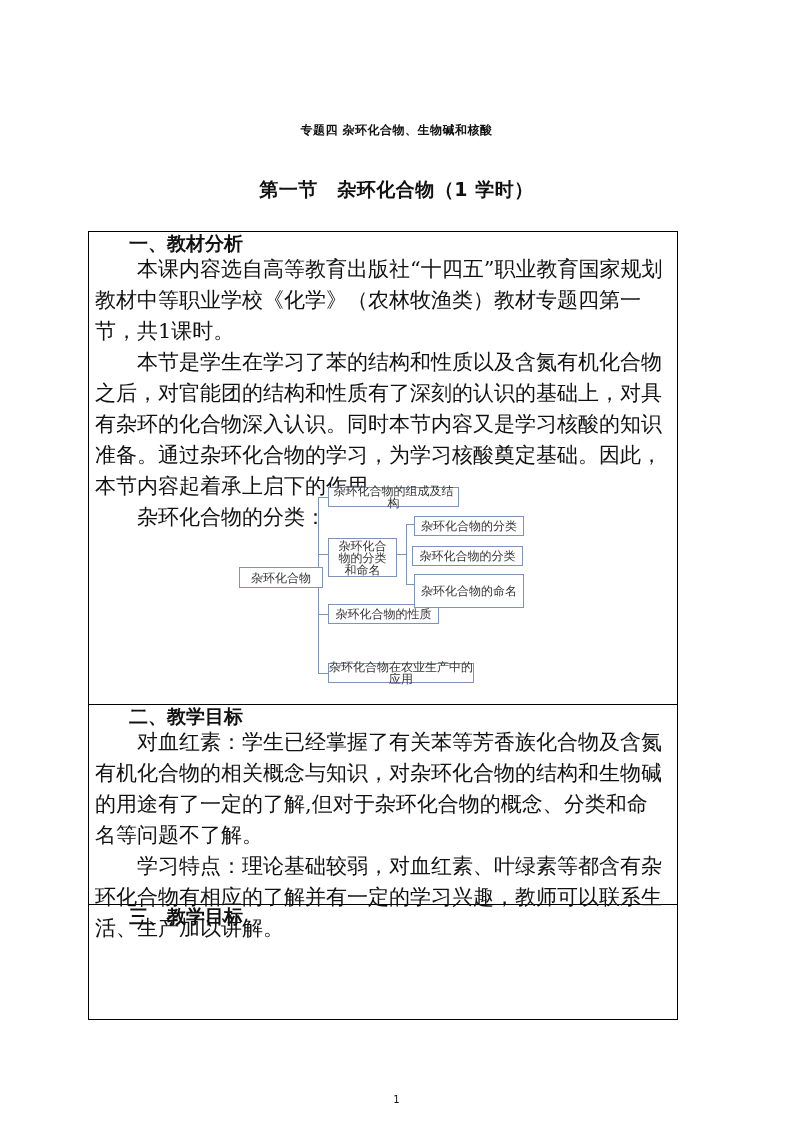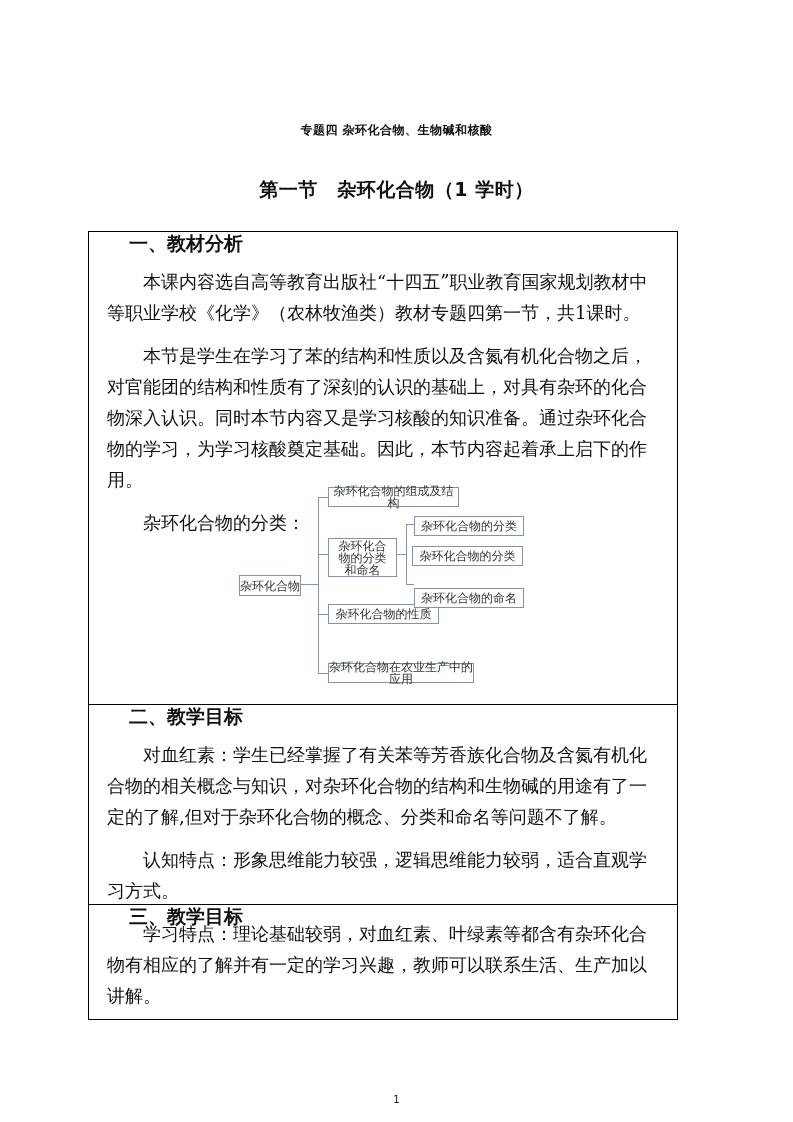--- a/index.html
+++ b/index.html
@@ -6,21 +6,21 @@
   body { width: 793px; height: 1122px; position: relative; overflow: hidden;
          font-family: "DejaVu Serif", "Liberation Serif", serif; color: #111; }
   .title1 { position: absolute; left: 0; width: 793px; top: 122px; text-align: center;
             font-family: "DejaVu Sans", "Liberation Sans", sans-serif; font-size: 12px; font-weight: bold; letter-spacing: 0.5px; }
   .title2 { position: absolute; left: 0; width: 793px; top: 177px; text-align: center;
             font-family: "DejaVu Sans", "Liberation Sans", sans-serif; font-size: 19px; font-weight: bold; letter-spacing: 0.5px; }
   .table { position: absolute; left: 88px; top: 231px; width: 590px; border: 1.3px solid #000; box-sizing: border-box; }
   .cell { border-bottom: 1.3px solid #000; box-sizing: border-box; position: relative; }
   .cell:last-child { border-bottom: none; }
   .head { font-family: "DejaVu Sans", "Liberation Sans", sans-serif; font-weight: bold; font-size: 19px; padding-left: 40px; line-height: 22px; padding-top: 0; }
-  .para { font-size: 18px; line-height: 31px; padding: 0 10px 0 6px; text-indent: 2em; margin: 12px; }
+  .para { font-size: 21px; line-height: 31px; padding: 0 10px 0 6px; text-indent: 2em; margin: 0; }
   .cell1 { height: 473px; }
   .cell2 { height: 200px; }
   .cell3 { height: 114px; }
   .cell2 .head, .cell3 .head { padding-left: 40px; }
   .diagram { position: absolute; left: 140px; top: 255px; width: 300px; height: 210px; }
   .box { position: absolute; border: 1.3px solid #7d93b8; background: #fff; box-sizing: border-box;
          font-size: 12px; color: #333; display: flex; align-items: center; justify-content: center; text-align: center; line-height: 12px; }
   .line { position: absolute; background: #7d93b8; }
   .pagenum { position: absolute; top: 1094px; left: 0; width: 793px; text-align: center; font-size: 10px; font-family: "DejaVu Sans", sans-serif; }
 </style>
@@ -43,35 +43,34 @@
       <div class="line" style="left:89px; top:10px; width:1.3px; height:176px;"></div>
       <div class="line" style="left:89px; top:10px; width:10px; height:1.3px;"></div>
       <div class="line" style="left:89px; top:67px; width:10px; height:1.3px;"></div>
       <div class="line" style="left:89px; top:127px; width:10px; height:1.3px;"></div>
       <div class="line" style="left:89px; top:186px; width:10px; height:1.3px;"></div>
       <div class="line" style="left:168px; top:67px; width:9px; height:1.3px;"></div>
       <div class="line" style="left:177px; top:37px; width:1.3px; height:60px;"></div>
       <div class="line" style="left:177px; top:37px; width:8px; height:1.3px;"></div>
       <div class="line" style="left:177px; top:97px; width:8px; height:1.3px;"></div>
 
-      <div class="box" style="left:10px; top:88px; width:62px; height:21px;font-family:Liberation Serif, serif;">杂环化合物</div>
+      <div class="box" style="left:10px; top:80px; width:84px; height:21px;font-family:Liberation Serif, serif;">杂环化合物</div>
       <div class="box" style="left:99px; top:0px; width:131px; height:20px;">杂环化合物的组成及结构</div>
       <div class="box" style="left:99px; top:51px; width:69px; height:39px; padding:0 4px;">杂环化合物的分类和命名</div>
       <div class="box" style="left:99px; top:117px; width:111px; height:20px;">杂环化合物的性质</div>
       <div class="box" style="left:99px; top:176px; width:146px; height:20px;">杂环化合物在农业生产中的应用</div>
       <div class="box" style="left:185px; top:29px; width:110px; height:20px;">杂环化合物的分类</div>
       <div class="box" style="left:183px; top:59px; width:111px; height:20px;">杂环化合物的分类</div>
-      <div class="box" style="left:185px; top:101px; width:110px; height:20px;text-align:right;">杂环化合物的命名</div>
+      <div class="box" style="left:185px; top:87px; width:110px; height:34px;text-align:right;">杂环化合物的命名</div>
     </div>
   </div>
 
   <div class="cell cell2">
     <div class="head">二、教学目标</div>
     <p class="para">对血红素：学生已经掌握了有关苯等芳香族化合物及含氮有机化合物的相关概念与知识，对杂环化合物的结构和生物碱的用途有了一定的了解,但对于杂环化合物的概念、分类和命名等问题不了解。</p>
-    <p class="para">认知特点：形象思维能力较强，逻辑思维能力较弱，适合直观学习方式。</p>
     <p class="para">学习特点：理论基础较弱，对血红素、叶绿素等都含有杂环化合物有相应的了解并有一定的学习兴趣，教师可以联系生活、生产加以讲解。</p>
   </div>
 
   <div class="cell cell3">
     <div class="head">三、教学目标</div>
   </div>
 </div>
 
 <div class="pagenum">1</div>
 

